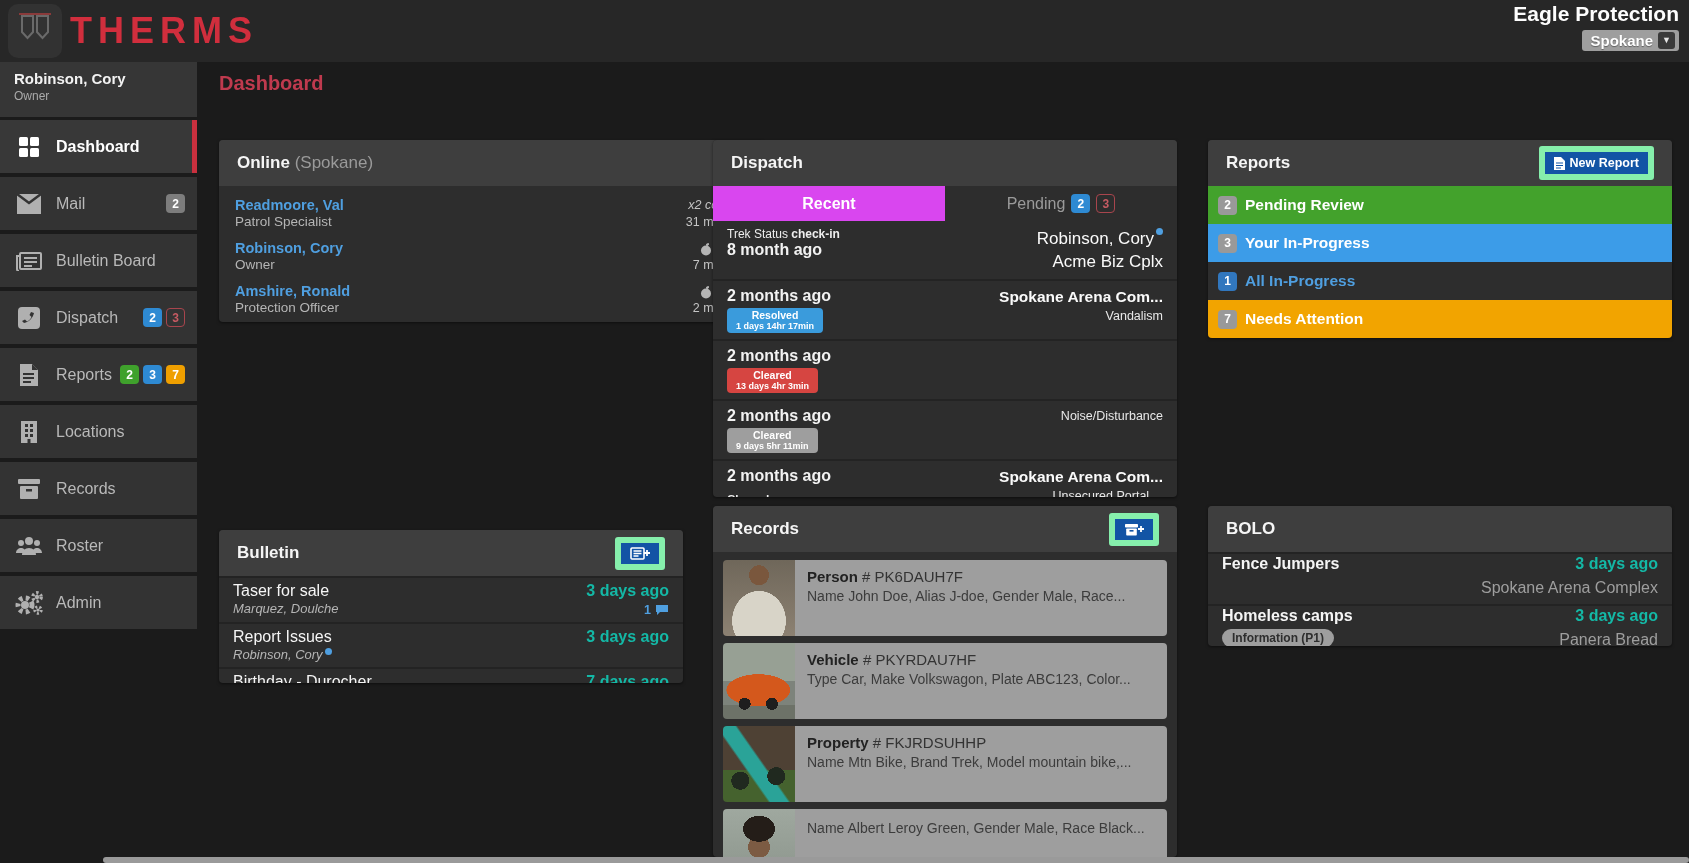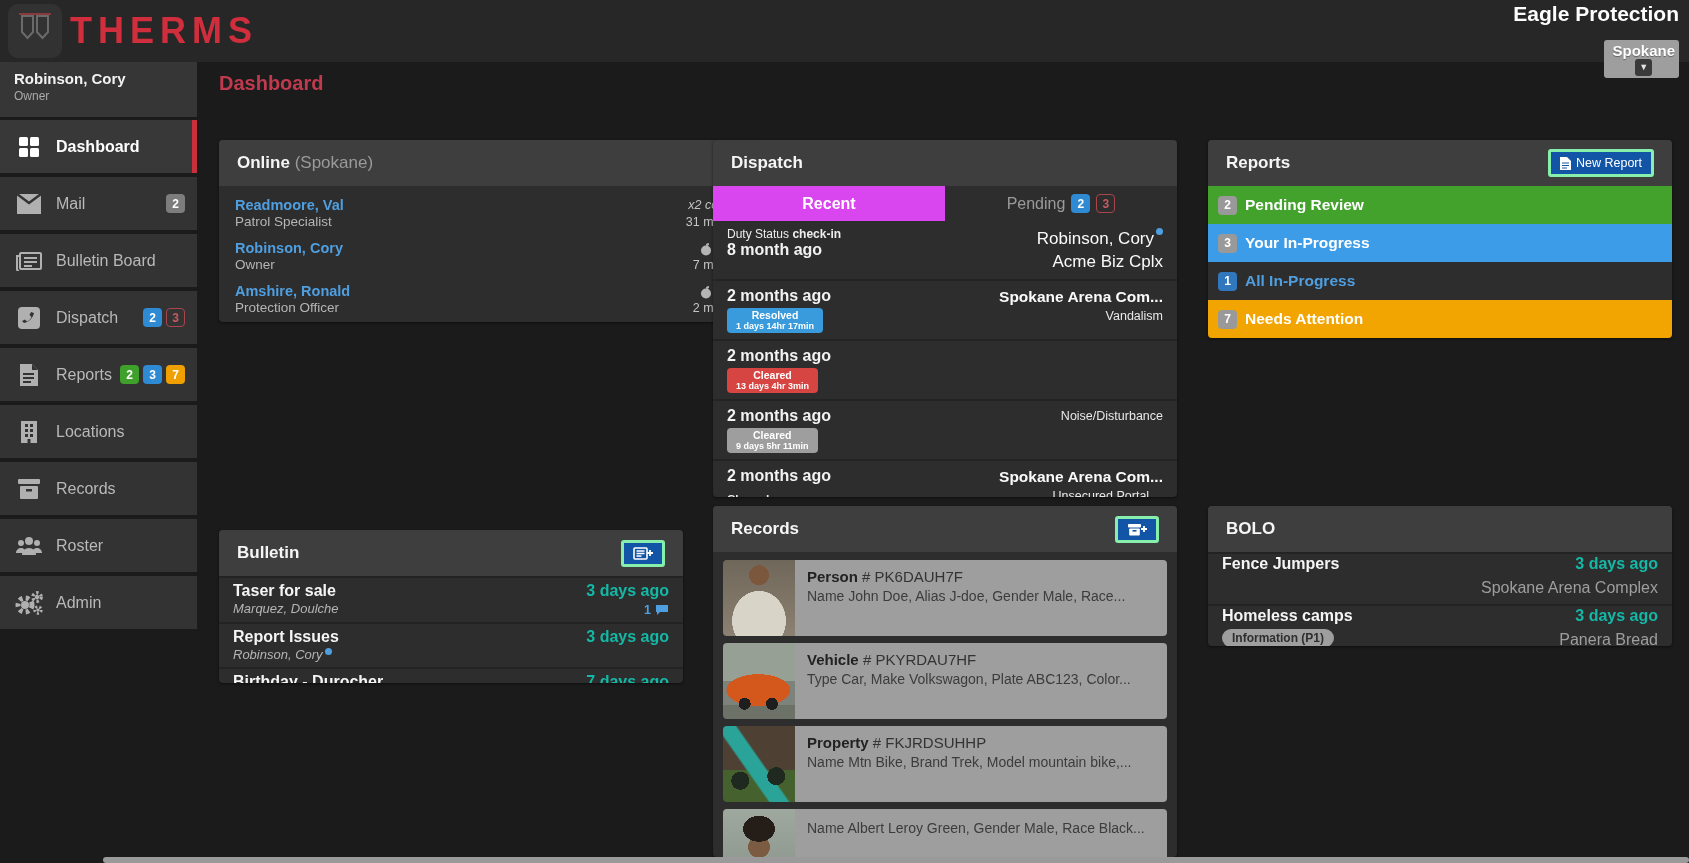--- a/index.html
+++ b/index.html
@@ -7,22 +7,22 @@
     font-family:"Liberation Sans", sans-serif; color:#e8e8e8; }
   svg { display:block; }
 
   
   .topbar { position:absolute; left:0; top:0; width:1689px; height:62px; background:#272727; z-index:5; }
   .logo-wrap { position:absolute; left:8px; top:4px; display:flex; align-items:center; gap:8px;justify-content:flex-end; }
   .logo-badge { width:54px; height:54px; background:#323232; border-radius:10px; display:flex; align-items:center; justify-content:center; }
   .brand { font-size:36px; font-weight:800; letter-spacing:6px; color:#d12e3d; font-stretch:condensed; }
   .top-right { position:absolute; right:10px; top:0; text-align:right; }
   .company { font-size:21px; font-weight:700; color:#fdfdfd; line-height:28px; }
-  .region-btn { display:inline-flex; align-items:center; background:#9e9e9e; border-radius:3px;
-    padding:2px 4px 2px 8px; cursor:pointer; margin-top:12px;flex-direction:column; }
+  .region-btn { display:inline-flex; align-items:center; gap:5px; background:#9e9e9e; border-radius:3px;
+    padding:2px 4px 2px 8px; cursor:pointer; margin-top:2px; }
   .region-btn .lbl { font-size:15px; font-weight:700; color:#fff; text-shadow:0 1px 1px rgba(0,0,0,.4); }
   .chev-box { width:17px; height:17px; background:#3a3a3a; border-radius:3px; display:flex; align-items:center; justify-content:center; }
   .chev-box span { color:#e5e5e5; font-size:9px; line-height:9px; }
 
   
   .sidebar { position:absolute; left:0; top:62px; width:197px; height:801px; background:#1b1b1b; }
   .user-card { height:55px; background:#363636; padding:8px 14px; margin-bottom:3px; }
   .user-card .name { font-size:15px; font-weight:700; color:#f2f2f2; }
   .user-card .role { font-size:12px; color:#aaa; margin-top:2px; }
   .nav-item { height:53px; background:#333333; margin-bottom:4px; display:flex; align-items:center;
@@ -41,22 +41,22 @@
   .badge.orange { background:#ef9f00; }
   .badge.red-outline { background:transparent; border:1px solid #a8454d; color:#c75b63; }
 
   
   .page-title { position:absolute; left:219px; top:72px; font-size:20px; font-weight:700; color:#bf3a4e; }
 
   .card { position:absolute; background:#2d2d2d; border-radius:4px; overflow:hidden; box-shadow:0 1px 3px rgba(0,0,0,.5); }
   .card-header { height:46px; background:#3e3e3e; display:flex; align-items:center; padding:0 18px; }
   .card-title { font-size:17px; font-weight:700; color:#f5f5f5; }
   .card-title .sub { font-weight:400; color:#9a9a9a; }
-  .hdr-btn { margin-left:auto; background:#1254a5; border:3px solid #86efac; border-radius:3px; color:#fff;
-    display:inline-flex; align-items:center; gap:5px; padding:4px 9px; font-size:12.5px; font-weight:400; cursor:pointer; }
+  .hdr-btn { margin-left:auto; background:#1254a5; border:6px solid #86efac; border-radius:3px; color:#fff;
+    display:inline-flex; align-items:center; gap:5px; padding:4px 9px; font-size:12.5px; font-weight:700; cursor:pointer; }
 
   
   .online-row { display:flex; justify-content:space-between; padding:5px 16px 4px; }
   .online-row .oname { font-size:14.5px; font-weight:700; color:#4f9fe0; cursor:pointer; }
   .online-row .orole { font-size:13.5px; color:#b5b5b5; margin-top:1px; }
   .online-right { text-align:right; font-size:12.5px; color:#c4c4c4; }
   .online-right .r1 { line-height:17px; }
   .online-right .italic { font-style:italic; }
   .dev-icons { display:flex; gap:3px; justify-content:flex-end; color:#b5b5b5; height:17px; align-items:center; }
 
@@ -92,21 +92,21 @@
   .rep-row .rlbl { font-size:15.5px; font-weight:700; color:#fff; }
   .rep-row.green { background:#43a22c; }
   .rep-row.blue { background:#3c9ce8; }
   .rep-row.dark { background:#2d2d2d; }
   .rep-row.dark .rlbl { color:#4f9fe0; }
   .rep-row.orange { background:#f2a400; }
 
   
   .b-row { padding:4px 14px 5px; border-top:2px solid #232323; display:flex; justify-content:space-between; }
   .b-row:first-child { border-top:none; }
-  .b-title { font-size:16px; font-weight:700; color:#f5f5f5; }
+  .b-title { font-size:16px; font-weight:400; color:#f5f5f5; }
   .b-author { font-size:13px; font-style:italic; color:#b5b5b5; margin-top:1px; }
   .b-right { text-align:right; }
   .b-time { font-size:16px; font-weight:700; color:#14b8a6; }
   .b-comments { font-size:12.5px; font-weight:700; color:#4f9fe0; display:flex; gap:4px; justify-content:flex-end; align-items:center; margin-top:3px; }
 
   
   .rec-body { padding:8px 10px; }
   .rec-row { display:flex; margin-bottom:7px; cursor:pointer; }
   .rec-photo { width:72px; height:76px; border-radius:4px 0 0 4px; flex:none; }
   .rec-box { flex:1; background:#9e9e9e; border-radius:0 4px 4px 0; padding:8px 12px; color:#2c2c2c; }
@@ -388,21 +388,21 @@
     </div>
     <div class="tab">
       <span>Pending</span>
       <span class="badge blue">2</span>
       <span class="badge red-outline">3</span>
     </div>
   </div>
 
   <div class="d-row" style="border-top:none;">
     <div class="d-left">
-      <div class="sm"><span>Duty Status </span><b>check-in</b></div>
+      <div class="sm"><span>Trek Status </span><b>check-in</b></div>
       <div class="ago">8 month ago</div>
     </div>
     <div class="d-right">
       <div class="lg"><span>Robinson, Cory</span><span class="sup-gear"></span></div>
       <div class="lg">Acme Biz Cplx</div>
     </div>
   </div>
 
   <div class="d-row">
     <div class="d-left">

